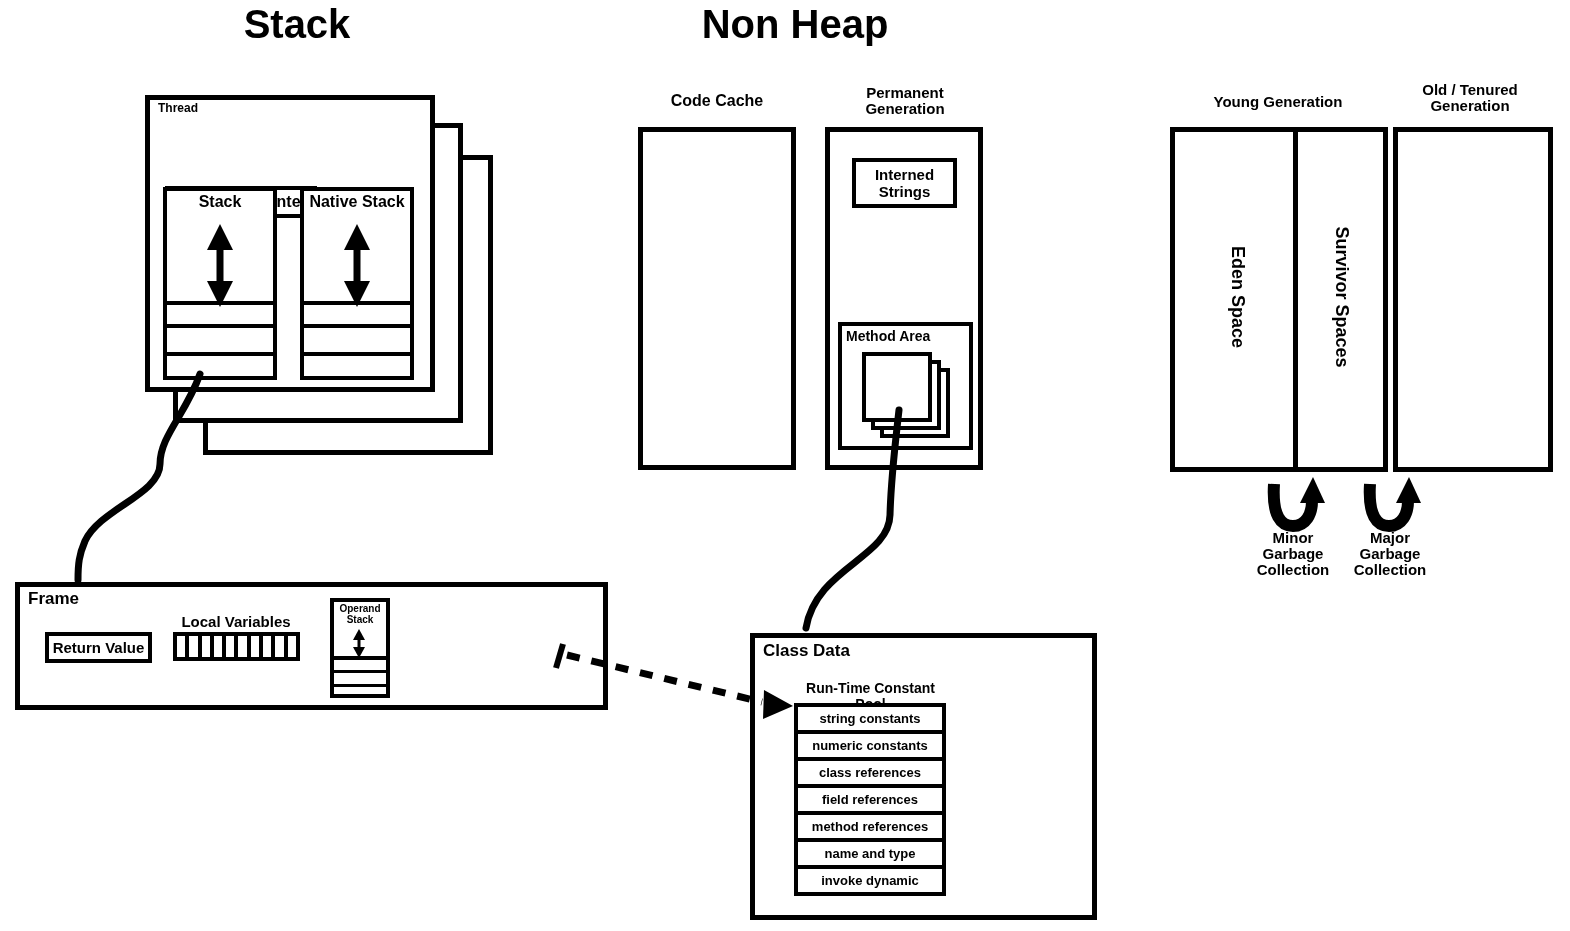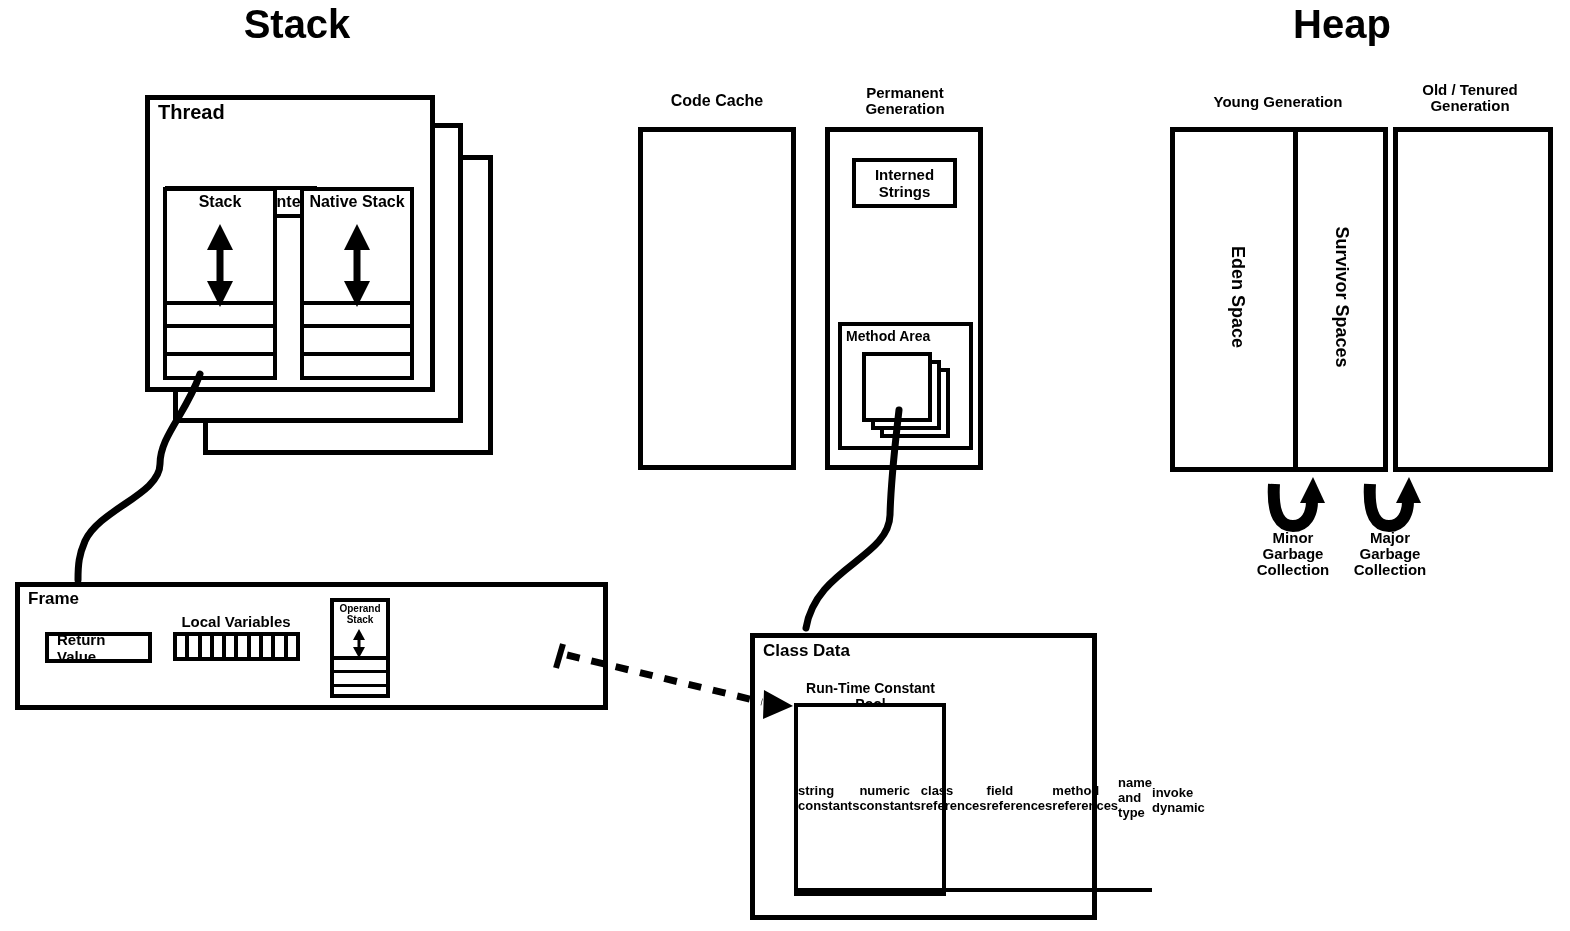--- a/index.html
+++ b/index.html
@@ -15,37 +15,37 @@
   .ml{white-space:pre-line;text-align:center;}
   .fc{display:flex;align-items:center;justify-content:center;}
   .title{font-size:40px;line-height:44px;}
   .seclbl{font-size:16px;line-height:17px;}
   .hline{position:absolute;box-sizing:border-box;border-top:4px solid #000;height:0;}
   .rot90{transform:rotate(90deg);transform-origin:center center;}
   #overlay{position:absolute;left:0;top:0;z-index:40;pointer-events:none;}
   .cellrow{display:flex;width:100%;height:100%;}
   .cell{flex:1;border-right:4px solid #000;}
   .cell:last-child{border-right:none;}
-  .poolcol{display:flex;flex-direction:row;width:100%;height:100%;}
+  .poolcol{display:flex;flex-direction:column;width:100%;height:100%;}
   .poolrow{flex:1;display:flex;align-items:center;justify-content:center;
     border-bottom:4px solid #000;font-size:13px;}
   .poolrow:last-child{border-bottom:none;}
 </style>
 </head>
 <body>
 
 <div id="canvas">
 
   <div class="abs ctr title" style="left:147px;top:2px;width:300px;">Stack</div>
-  <div class="abs ctr title" style="left:1192px;top:2px;width:300px;">Heap</div>
+  <div class="abs ctr title" style="left:645px;top:2px;width:300px;">Non Heap</div>
 
   <div class="box" style="left:203px;top:155px;width:290px;height:300px;"></div>
   <div class="box" style="left:173px;top:123px;width:290px;height:300px;"></div>
   <div class="box" style="left:145px;top:95px;width:290px;height:297px;"></div>
-  <div class="abs" style="left:158px;top:101px;font-size:20px;">Thread</div>
+  <div class="abs" style="left:158px;top:101px;font-size:12px;">Thread</div>
 
   <div class="box b4 fc" style="left:165px;top:138px;width:152px;height:32px;font-size:16px;margin-top:48px;">Program Counter</div>
 
   <div class="box b4" style="left:163px;top:187px;width:114px;height:193px;"></div>
   <div class="abs ctr" style="left:163px;top:193px;width:114px;font-size:16px;">Stack</div>
   <div class="hline" style="left:167px;top:301px;width:106px;"></div>
   <div class="hline" style="left:167px;top:324px;width:106px;"></div>
   <div class="hline" style="left:167px;top:352px;width:106px;"></div>
 
   <div class="box b4" style="left:300px;top:187px;width:114px;height:193px;"></div>
@@ -83,21 +83,21 @@
   <div class="abs ctr ml" style="left:1242px;top:530px;width:102px;font-size:15px;line-height:16px;">Minor
 Garbage
 Collection</div>
   <div class="abs ctr ml" style="left:1339px;top:530px;width:102px;font-size:15px;line-height:16px;">Major
 Garbage
 Collection</div>
 
   <div class="box" style="left:15px;top:582px;width:593px;height:128px;"></div>
   <div class="abs" style="left:28px;top:589px;font-size:17px;">Frame</div>
 
-  <div class="box b4 fc" style="left:45px;top:632px;width:107px;height:31px;font-size:15px;padding-left:8px;">Return Value</div>
+  <div class="box b4 fc" style="left:45px;top:632px;width:107px;height:31px;font-size:15px;">Return Value</div>
 
   <div class="abs ctr" style="left:156px;top:613px;width:160px;font-size:15px;">Local Variables</div>
   <div class="box b4" style="left:173px;top:632px;width:127px;height:29px;">
     <div class="cellrow">
       <div class="cell"></div>
         <div class="cell"></div>
         <div class="cell"></div>
         <div class="cell"></div>
       <div class="cell"></div>
         <div class="cell"></div>

